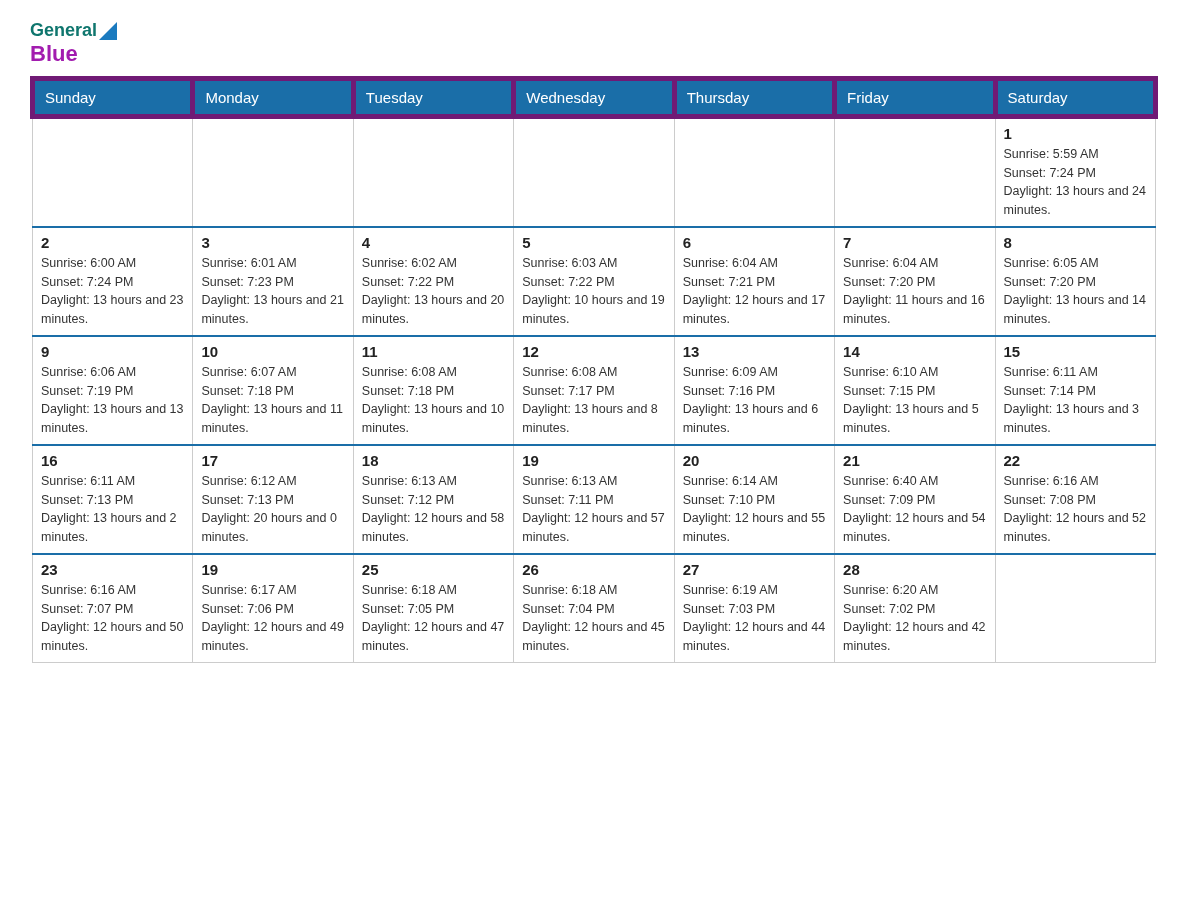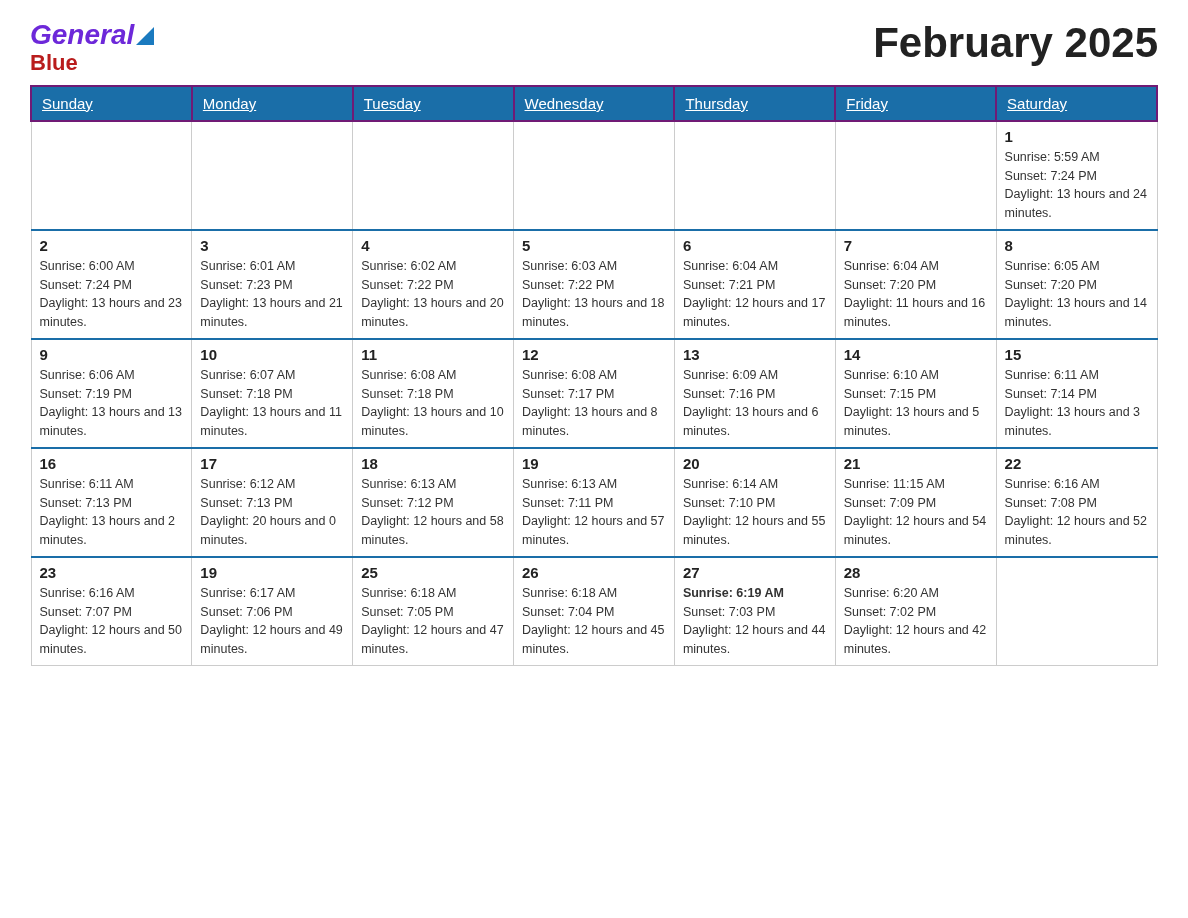--- a/index.html
+++ b/index.html
@@ -15,29 +15,28 @@
       justify-content: space-between;
       align-items: flex-start;
       margin-bottom: 10px;
     }
     .logo {
       display: flex;
       align-items: center;
       gap: 0px;
     }
     .logo-text-general {
-      font-size: 28px;
+      font-size: 18px;
       font-weight: bold;
-      color: #6d28d9;
-      font-style: italic;
+      color: #0f766e;
     }
     .logo-text-blue {
       font-size: 22px;
       font-weight: bold;
-      color: #b91c1c;
+      color: #a21caf;
     }
     .title-block {
       text-align: right;
     }
     .month-title {
       font-size: 42px;
       font-weight: bold;
       color: #222;
       line-height: 1.1;
     }
@@ -51,22 +50,21 @@
       border-collapse: collapse;
       margin-top: 10px;
     }
     .calendar th {
       background-color: #1a6ea8;
       color: #fff;
       text-align: left;
       padding: 8px 10px;
       font-size: 15px;
       font-weight: normal;
-      border: 2px solid #701a75;
-      text-decoration: underline;
+      border: 5px solid #701a75;
     }
     .calendar td {
       border: 1px solid #ccc;
       vertical-align: top;
       padding: 6px 8px;
       width: calc(100% / 7);
       min-height: 100px;
       font-size: 13px;
       color: #333;
       background: #fff;
@@ -103,21 +101,20 @@
             <polygon points="0,18 18,18 18,0" fill="#1a7abf"></polygon>
           </svg>
         </span>
       </div>
       <div>
         <span class="logo-text-blue">Blue</span>
       </div>
     </div>
   </div>
   <div class="title-block">
-    <div class="month-title">February 2025</div>
   </div>
 </div>
 
 <table class="calendar">
   <thead>
     <tr>
     <th>Sunday</th>
         <th>Monday</th>
         <th>Tuesday</th>
         <th>Wednesday</th>
@@ -166,21 +163,21 @@
             <span style="display: block;">Sunrise: 6:02 AM</span>
             <span style="display: block;">Sunset: 7:22 PM</span>
             <span style="display: block;">Daylight: 13 hours and 20 minutes.</span>
           </div>
         </td>
         <td>
           <span class="day-number">5</span>
           <div class="day-info">
             <span style="display: block;">Sunrise: 6:03 AM</span>
             <span style="display: block;">Sunset: 7:22 PM</span>
-            <span style="display: block;">Daylight: 13 hours and 18 minutes.</span>
+            <span style="display: block;">Daylight: 10 hours and 19 minutes.</span>
           </div>
         </td>
         <td>
           <span class="day-number">6</span>
           <div class="day-info">
             <span style="display: block;">Sunrise: 6:04 AM</span>
             <span style="display: block;">Sunset: 7:21 PM</span>
             <span style="display: block;">Daylight: 12 hours and 17 minutes.</span>
           </div>
         </td>
@@ -296,21 +293,21 @@
           <span class="day-number">20</span>
           <div class="day-info">
             <span style="display: block;">Sunrise: 6:14 AM</span>
             <span style="display: block;">Sunset: 7:10 PM</span>
             <span style="display: block;">Daylight: 12 hours and 55 minutes.</span>
           </div>
         </td>
         <td>
           <span class="day-number">21</span>
           <div class="day-info">
-            <span style="display: block;">Sunrise: 11:15 AM</span>
+            <span style="display: block;">Sunrise: 6:40 AM</span>
             <span style="display: block;">Sunset: 7:09 PM</span>
             <span style="display: block;">Daylight: 12 hours and 54 minutes.</span>
           </div>
         </td>
         <td>
           <span class="day-number">22</span>
           <div class="day-info">
             <span style="display: block;">Sunrise: 6:16 AM</span>
             <span style="display: block;">Sunset: 7:08 PM</span>
             <span style="display: block;">Daylight: 12 hours and 52 minutes.</span>
@@ -346,21 +343,21 @@
           <span class="day-number">26</span>
           <div class="day-info">
             <span style="display: block;">Sunrise: 6:18 AM</span>
             <span style="display: block;">Sunset: 7:04 PM</span>
             <span style="display: block;">Daylight: 12 hours and 45 minutes.</span>
           </div>
         </td>
         <td>
           <span class="day-number">27</span>
           <div class="day-info">
-            <span style="display: block; font-weight: bold;">Sunrise: 6:19 AM</span>
+            <span style="display: block;">Sunrise: 6:19 AM</span>
             <span style="display: block;">Sunset: 7:03 PM</span>
             <span style="display: block;">Daylight: 12 hours and 44 minutes.</span>
           </div>
         </td>
         <td>
           <span class="day-number">28</span>
           <div class="day-info">
             <span style="display: block;">Sunrise: 6:20 AM</span>
             <span style="display: block;">Sunset: 7:02 PM</span>
             <span style="display: block;">Daylight: 12 hours and 42 minutes.</span>

